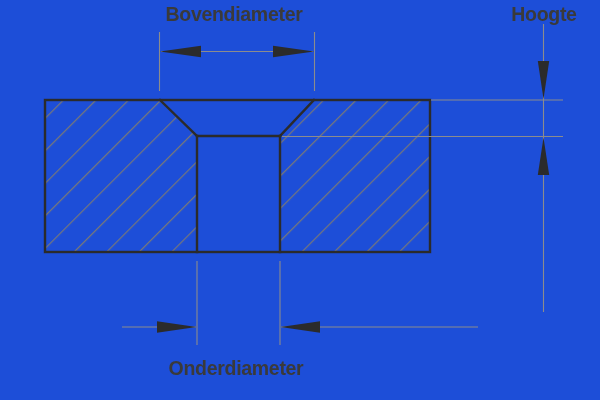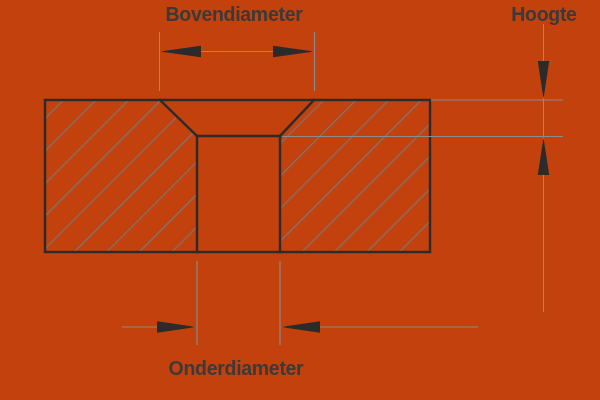--- a/index.html
+++ b/index.html
@@ -1,19 +1,19 @@
 <!DOCTYPE html>
 <html><head>
 <meta charset="utf-8">
 <style>
   html,body{margin:0;padding:0;background:#ffffff;}
   .stage{
     position:relative;
     width:600px;height:400px;
-    background:#c2410c;
+    background:#1d4ed8;
     overflow:hidden;
     font-family:"Liberation Sans",sans-serif;
   }
   svg{display:block;}
   .outline{stroke:#2b2b2b;stroke-width:2.4;fill:none;stroke-linecap:square;}
   .thin{stroke:#8c8c8c;stroke-width:1.1;fill:none;}
   .arrow{fill:#2b2b2b;stroke:none;}
   .hatch-fill{fill:url(#hatchPattern);stroke:none;}
   .dim-label{
     font-family:"Liberation Sans",sans-serif;

